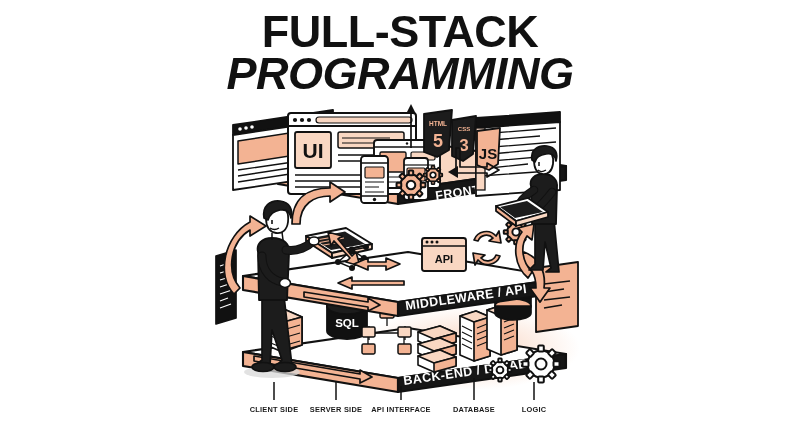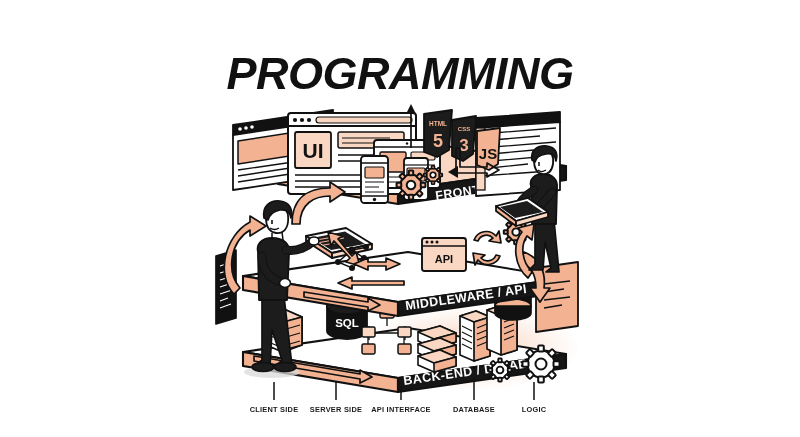--- a/index.html
+++ b/index.html
@@ -23,20 +23,23 @@
   .lbl-cap{
     font-family:"Liberation Sans", sans-serif;
     font-size:7.4px;font-weight:700;fill:#1a1a1a;letter-spacing:0.25px;
   }
 </style>
 </head>
 <body>
 
 <div id="stage">
 
+  <div class="ttl" id="title-line1">
+    <span>FULL-STACK</span>
+  </div>
   <div class="ttl" id="title-line2">
     <span>PROGRAMMING</span>
   </div>
 
   <svg id="art" width="800" height="437" viewBox="0 0 800 437">
     <defs>
       <pattern id="dots" width="3" height="3" patternUnits="userSpaceOnUse">
         <rect width="3" height="3" fill="#ffffff"></rect>
         <circle cx="1" cy="1" r="0.72" fill="#9a9a9a"></circle>
       </pattern>

